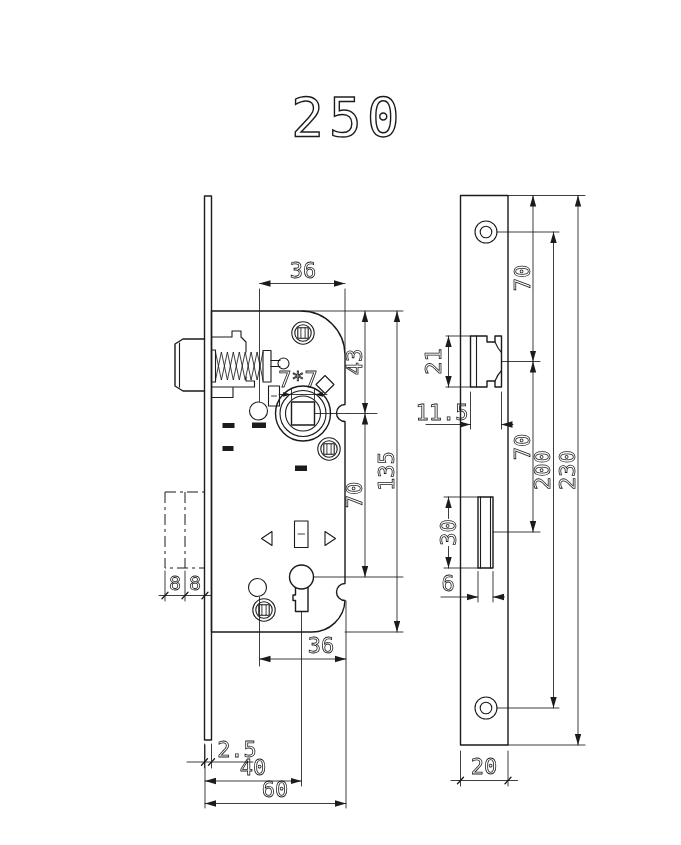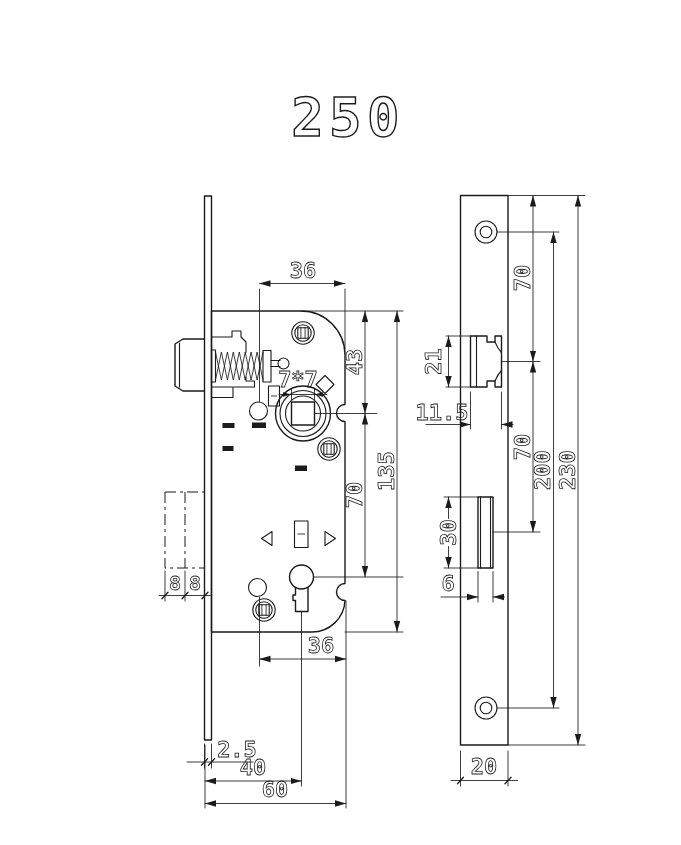--- a/index.html
+++ b/index.html
@@ -1,17 +1,17 @@
 <!DOCTYPE html>
 <html><head>
 <meta charset="utf-8">
 <style>
   html,body{margin:0;padding:0;background:#ffffff;}
   .sheet{position:relative;width:681px;height:845px;background:#ffffff;overflow:hidden;
-         font-family:"DejaVu Sans Mono","Liberation Mono",monospace;font-weight:bold;}
+         font-family:"DejaVu Sans Mono","Liberation Mono",monospace;}
   svg{position:absolute;left:0;top:0;}
   .obj{fill:none;stroke:#1b1b1b;stroke-width:1.4;stroke-linejoin:round;stroke-linecap:round;}
   .obj2{fill:none;stroke:#1b1b1b;stroke-width:1.1;stroke-linejoin:round;stroke-linecap:round;}
   .thin{fill:none;stroke:#1b1b1b;stroke-width:0.85;stroke-linecap:round;}
   .tick{fill:none;stroke:#1b1b1b;stroke-width:1.3;stroke-linecap:round;}
   .phantom{fill:none;stroke:#1b1b1b;stroke-width:1;stroke-dasharray:11 4 3 4;}
   .solidfill{fill:#1b1b1b;stroke:none;}
   .dimtxt{font-family:"DejaVu Sans Mono","Liberation Mono",monospace;font-size:22px;
           fill:none;stroke:#1b1b1b;stroke-width:0.8;}
   .dimtxt-sm{font-family:"DejaVu Sans Mono","Liberation Mono",monospace;font-size:20px;

